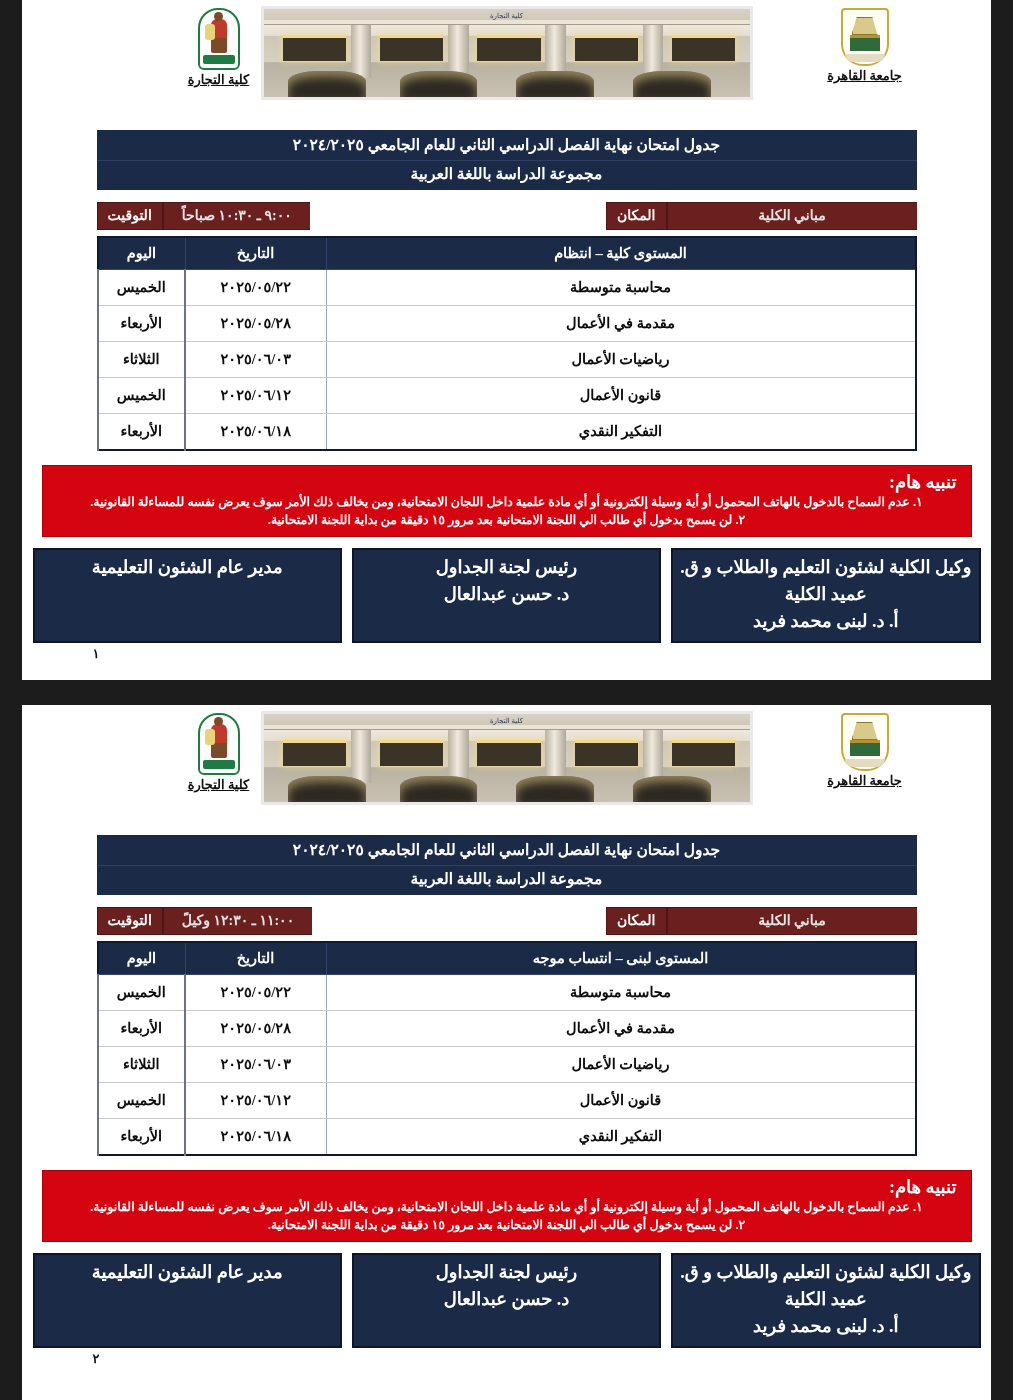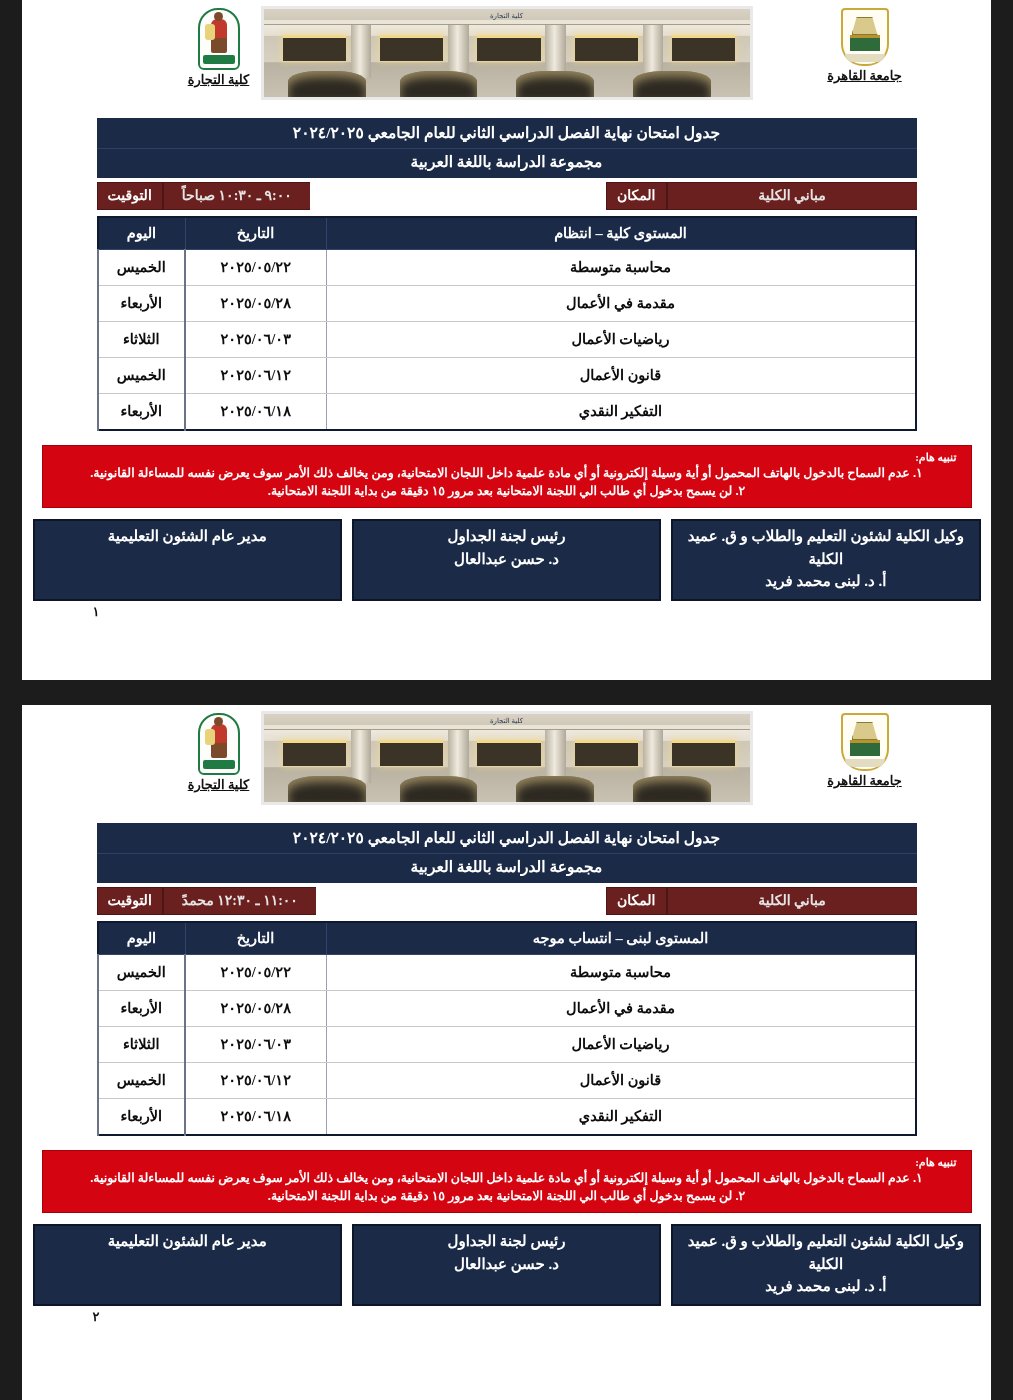--- a/index.html
+++ b/index.html
@@ -137,21 +137,21 @@
   .bld-cornice {
     position:absolute; left:0; right:0; top:12%; height:5%;
     background:#eae4d6; border-bottom:1px solid #a59d8c;
   }
   .bld-sign {
     position:absolute; left:50%; transform:translateX(-50%); top:3%;
     font-size:7px; color:#2b3a55; letter-spacing:3px; white-space:nowrap;
   }
 
   
-  .band-wrap { width: 820px; margin: 0 auto; }
+  .band-wrap { width: 820px; margin: 12px auto; }
   .title-band {
     background: #1b2a47;
     color: #ffffff;
     text-align: center;
     font-weight: bold;
     font-size: 15.5px;
     padding: 5px 0 6px;
     line-height: 1.25;
   }
   .title-band.second { padding-top: 3px; border-top: 1px solid #2e4068; }
@@ -207,36 +207,36 @@
   table.sched td.c-sub  { }
 
   
   .warn {
     width: 930px; margin: 14px auto 0;
     background: #d40511; color: #ffffff;
     border: 1px solid #a80008;
     padding: 5px 14px 7px;
     box-sizing: border-box;
   }
-  .warn-title { font-weight: bold; font-size: 11px; text-align: right; }
+  .warn-title { font-weight: bold; font-size: 18px; text-align: right; }
   .warn-line {
     font-weight: bold; font-size: 12.5px; text-align: center;
     line-height: 1.45; white-space: nowrap;
   }
 
   
   .sigs {
     width: 948px; margin: 11px auto 0;
     display: flex; flex-direction: row-reverse;
     justify-content: space-between; gap: 10px;
   }
   .sig {
     background: #1b2a47; color: #fff;
     border: 2px solid #0d1628;
-    text-align: center; font-weight: bold; font-size: 15px;
+    text-align: center; font-weight: bold; font-size: 18px;
     padding: 4px 6px 6px; line-height: 1.5;
     flex: 1;
   }
   .sig .role { display: block; }
   .sig .name { display: block; }
 
   .page-num {
     width: 948px; margin: 3px auto 0;
     text-align: left; padding-left: 60px;
     font-size: 13px; font-weight: bold; color: #111;
@@ -421,21 +421,21 @@
     </div>
 
     <div class="band-wrap">
       <div class="title-band">جدول امتحان نهاية الفصل الدراسي الثاني للعام الجامعي ٢٠٢٤/٢٠٢٥</div>
       <div class="title-band second">مجموعة الدراسة باللغة العربية</div>
     </div>
 
     <div class="meta-row">
       <div class="meta-group">
         <div class="meta-label">التوقيت</div>
-        <div class="meta-value">١١:٠٠ ـ ١٢:٣٠ محمدً</div>
+        <div class="meta-value">١١:٠٠ ـ ١٢:٣٠ وكيلً</div>
       </div>
       <div class="meta-spacer"></div>
       <div class="meta-group place-group">
         <div class="meta-label">المكان</div>
         <div class="meta-value">مباني الكلية</div>
       </div>
     </div>
 
     <div class="tbl-wrap">
       <table class="sched">

